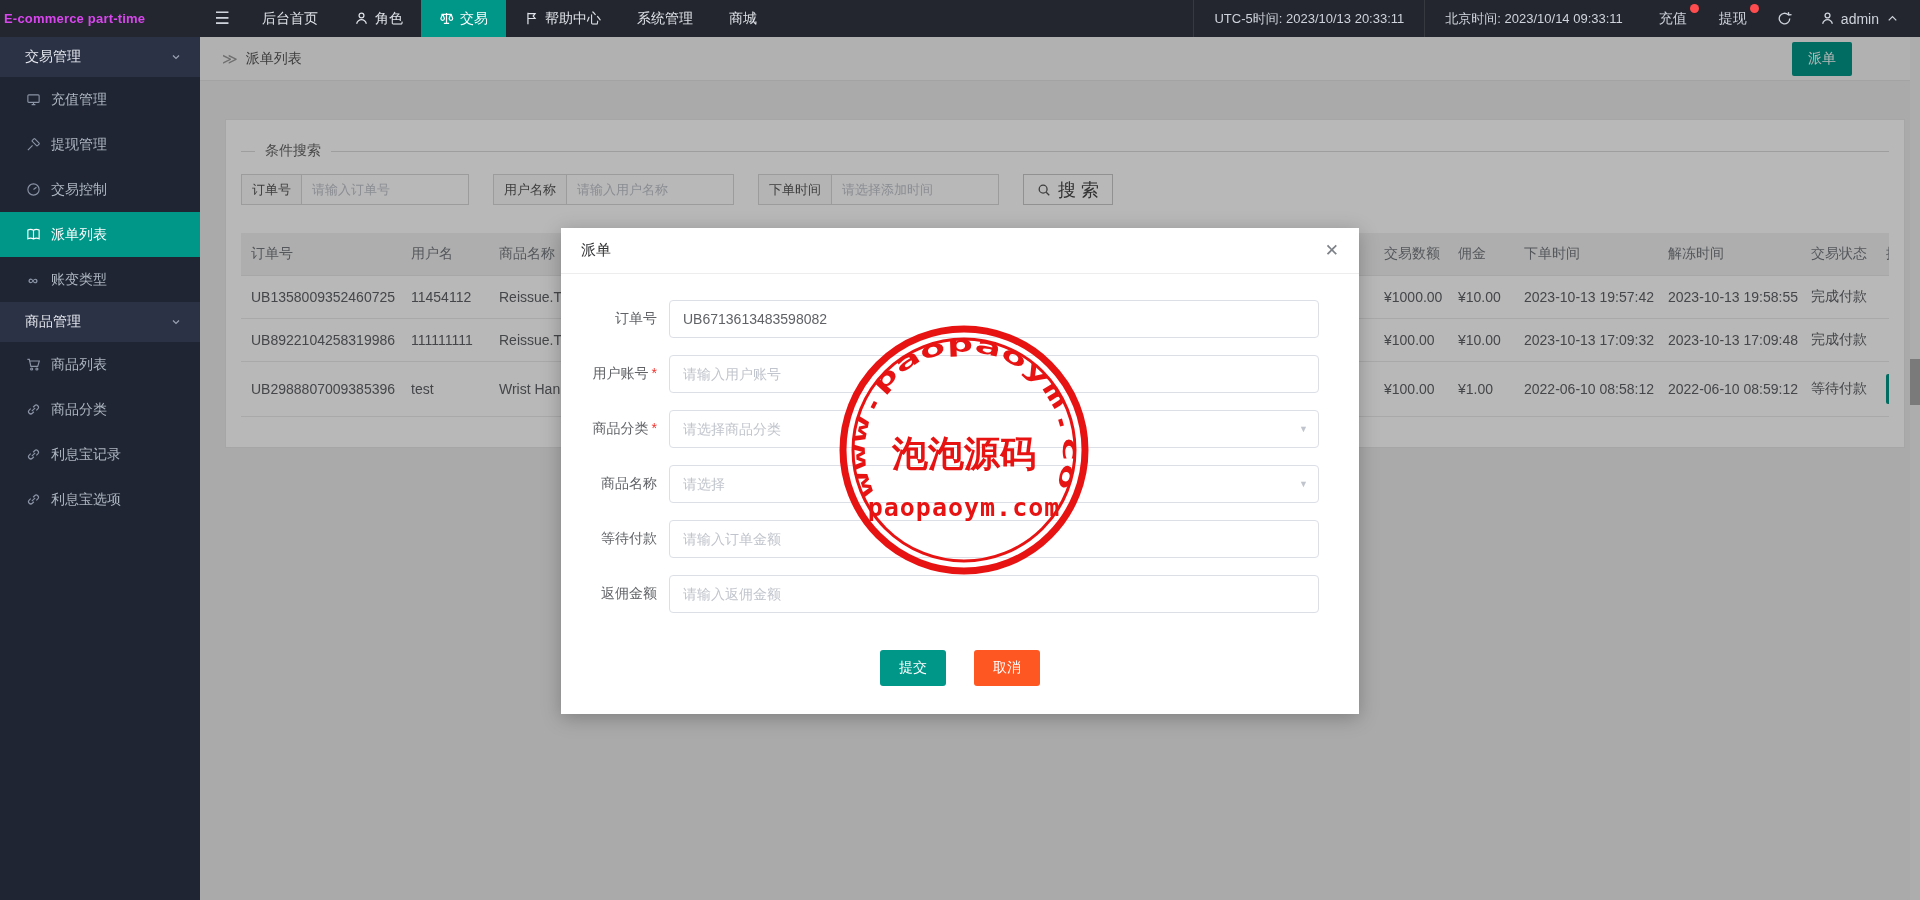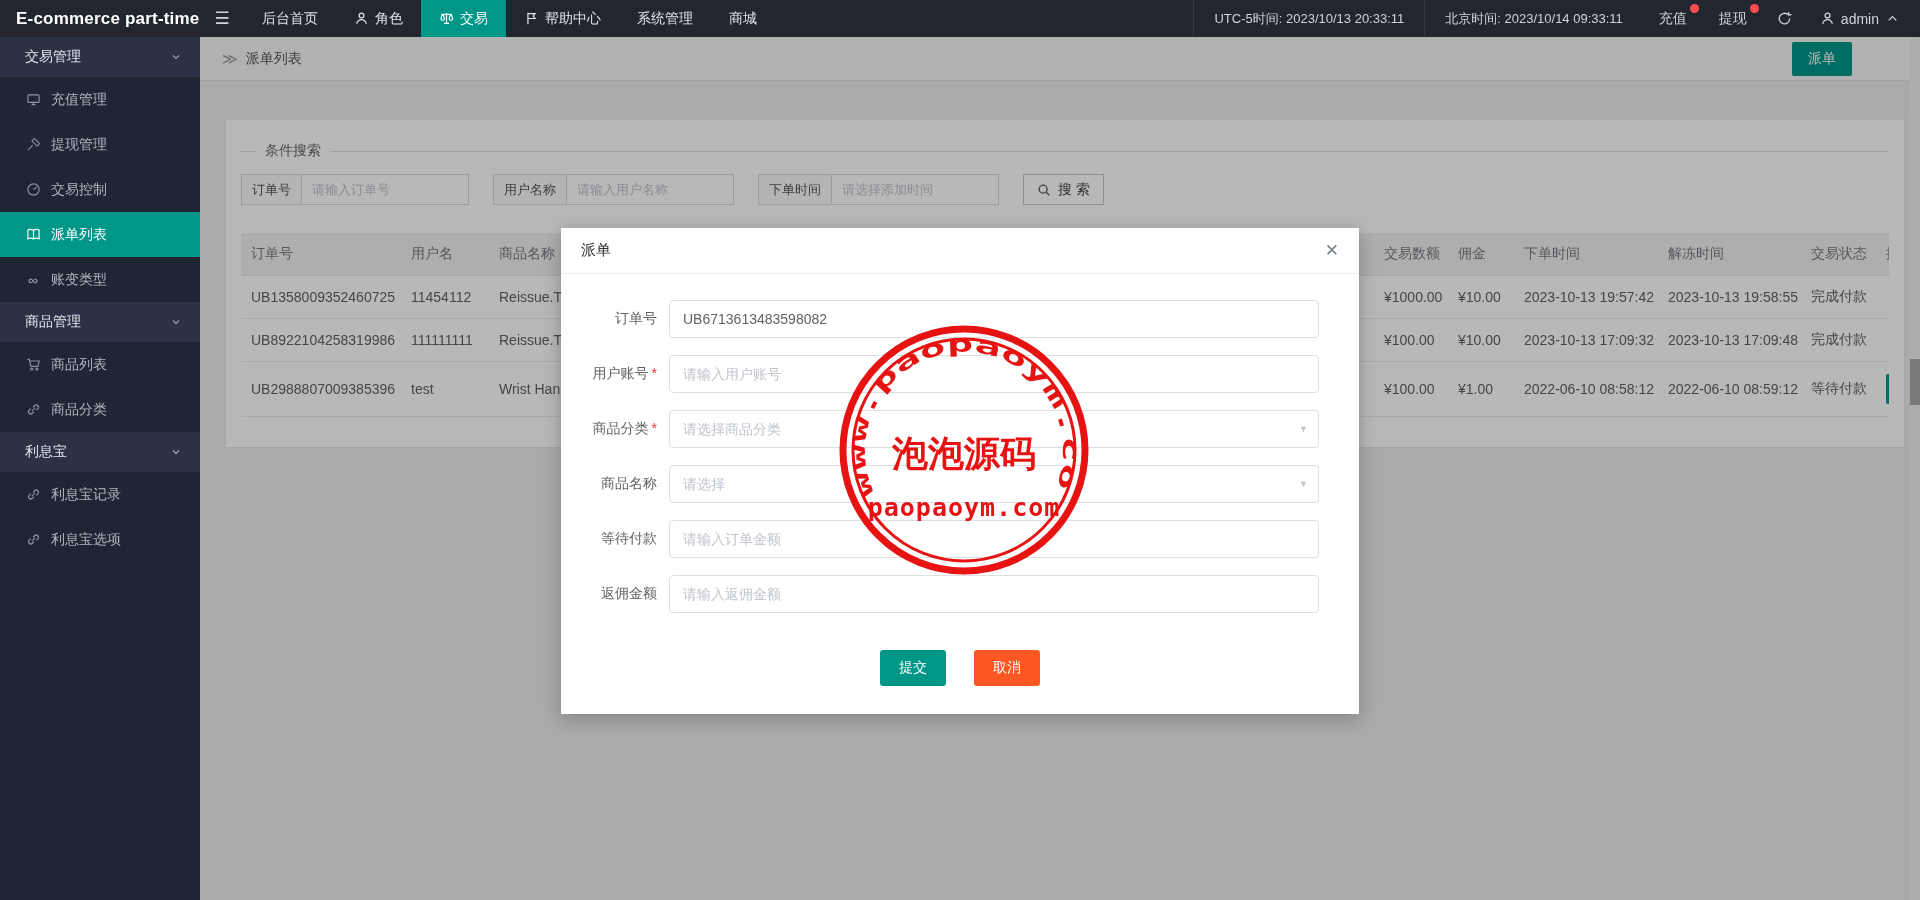--- a/index.html
+++ b/index.html
@@ -1,21 +1,21 @@
 <!DOCTYPE html>
 <html><head>
 <meta charset="utf-8">
 <style>
   * { margin:0; padding:0; box-sizing:border-box; }
   html,body { width:1920px; height:900px; overflow:hidden; }
   body { font-family:"Liberation Sans","DejaVu Sans",sans-serif; background:#ececec; position:relative; }
 
   
   .topbar { position:absolute; left:0; top:0; width:1920px; height:37px; background:#23262e; display:flex; align-items:stretch; z-index:70; color:#e8eaef; }
-  .brand { width:200px; display:flex; align-items:center; padding-left:16px; font-size:17px; font-weight:bold; color:#ffffff; letter-spacing:.2px; }
+  .brand { width:200px; display:flex; align-items:center; padding-left:4px; font-size:13px; font-weight:bold; color:#d946ef; letter-spacing:.2px; }
   .hamburger { width:44px; display:flex; align-items:center; justify-content:center; font-size:17px; color:#cfd3dc; cursor:pointer; }
   .nav { display:flex; align-items:stretch; }
   .nav-item { display:flex; align-items:center; gap:6px; padding:0 18px; font-size:14px; color:#dfe2e8; cursor:pointer; }
   .nav-item.active { background:#009688; color:#fff; }
   .nav-item svg { width:15px; height:15px; stroke:currentColor; fill:none; stroke-width:1.3; }
   .top-right { margin-left:auto; display:flex; align-items:stretch; font-size:13px; color:#cfd3dc; }
   .time-block { display:flex; align-items:center; padding:0 20px; border-left:1px solid rgba(255,255,255,.09); white-space:nowrap; }
   .hbtn { position:relative; display:flex; align-items:center; padding:0 16px; font-size:14px; cursor:pointer; }
   .dot { position:absolute; top:4px; right:4px; width:9px; height:9px; background:#ff4d4f; border-radius:50%; }
   .icon-btn { display:flex; align-items:center; padding:0 14px; cursor:pointer; }
@@ -40,21 +40,21 @@
   .btn-dispatch { margin-left:auto; margin-right:46px; background:#009688; color:#fff; border:none; border-radius:2px; padding:8px 16px; font-size:14px; cursor:pointer; }
   .content { padding:38px 15px 0 25px; }
   .panel { background:#fff; border:1px solid #e6e6e6; padding:8px 15px 30px; overflow:hidden; }
 
   fieldset.searchset { border:none; border-top:1px solid #dcdcdc; padding:14px 0 2px; margin:14px 0 26px; }
   fieldset.searchset legend { color:#666; font-size:14px; padding:0 10px; margin-left:14px; }
   .search-row { display:flex; align-items:center; gap:24px; }
   .igroup { display:flex; height:31px; }
   .addon { border:1px solid #d9d9d9; border-right:none; background:#fafafa; color:#555; font-size:13px; line-height:29px; padding:0 10px; white-space:nowrap; }
   .igroup input { border:1px solid #d9d9d9; width:168px; padding:0 10px; font-size:13px; color:#666; outline:none; }
-  .btn-search { display:flex; align-items:center; gap:7px; height:31px; border:1px solid #c9c9c9; background:#fff; color:#444; font-size:14px; padding:0 13px; cursor:pointer; }
+  .btn-search { display:flex; align-items:center; gap:7px; height:31px; border:1px solid #c9c9c9; background:#fff; color:#444; font-size:18px; padding:0 13px; cursor:pointer; }
   .btn-search svg { width:14px; height:14px; stroke:#555; fill:none; stroke-width:1.5; }
   input::placeholder { color:#c0c4cc; }
 
   .tbl-wrap { width:100%; overflow:hidden; }
   table.grid { width:1695px; table-layout:fixed; border-collapse:collapse; font-size:14px; color:#606266; }
   table.grid th { background:#f2f2f2; color:#75797f; font-weight:normal; text-align:left; padding:12px 10px; border-bottom:1px solid #e8e8e8; white-space:nowrap; overflow:hidden; }
   table.grid td { padding:12px 10px; border-bottom:1px solid #ebebeb; white-space:nowrap; overflow:hidden; background:#fff; }
   .op-btn { background:#009688; color:#fff; border:none; border-radius:2px; padding:6px 10px; font-size:13px; cursor:pointer; }
 
   
@@ -207,26 +207,20 @@
       </span>
     <span>商品列表</span>
   </div>
   <div class="side-item">
     <span class="sicon">
         <svg viewBox="0 0 16 16">
           <path d="M6.2 9.8l3.6-3.6M5 7L3.4 8.6a2.4 2.4 0 0 0 3.4 3.4L8.4 10.4M11 9l1.6-1.6a2.4 2.4 0 0 0-3.4-3.4L7.6 5.6"></path>
         </svg>
       </span>
     <span>商品分类</span>
-  </div>
-  <div class="side-group-title">
-    <span>利息宝</span>
-    <svg viewBox="0 0 16 16">
-        <path d="M4 6l4 4 4-4"></path>
-      </svg>
   </div>
   <div class="side-item">
     <span class="sicon">
         <svg viewBox="0 0 16 16">
           <path d="M6.2 9.8l3.6-3.6M5 7L3.4 8.6a2.4 2.4 0 0 0 3.4 3.4L8.4 10.4M11 9l1.6-1.6a2.4 2.4 0 0 0-3.4-3.4L7.6 5.6"></path>
         </svg>
       </span>
     <span>利息宝记录</span>
   </div>
   <div class="side-item">

